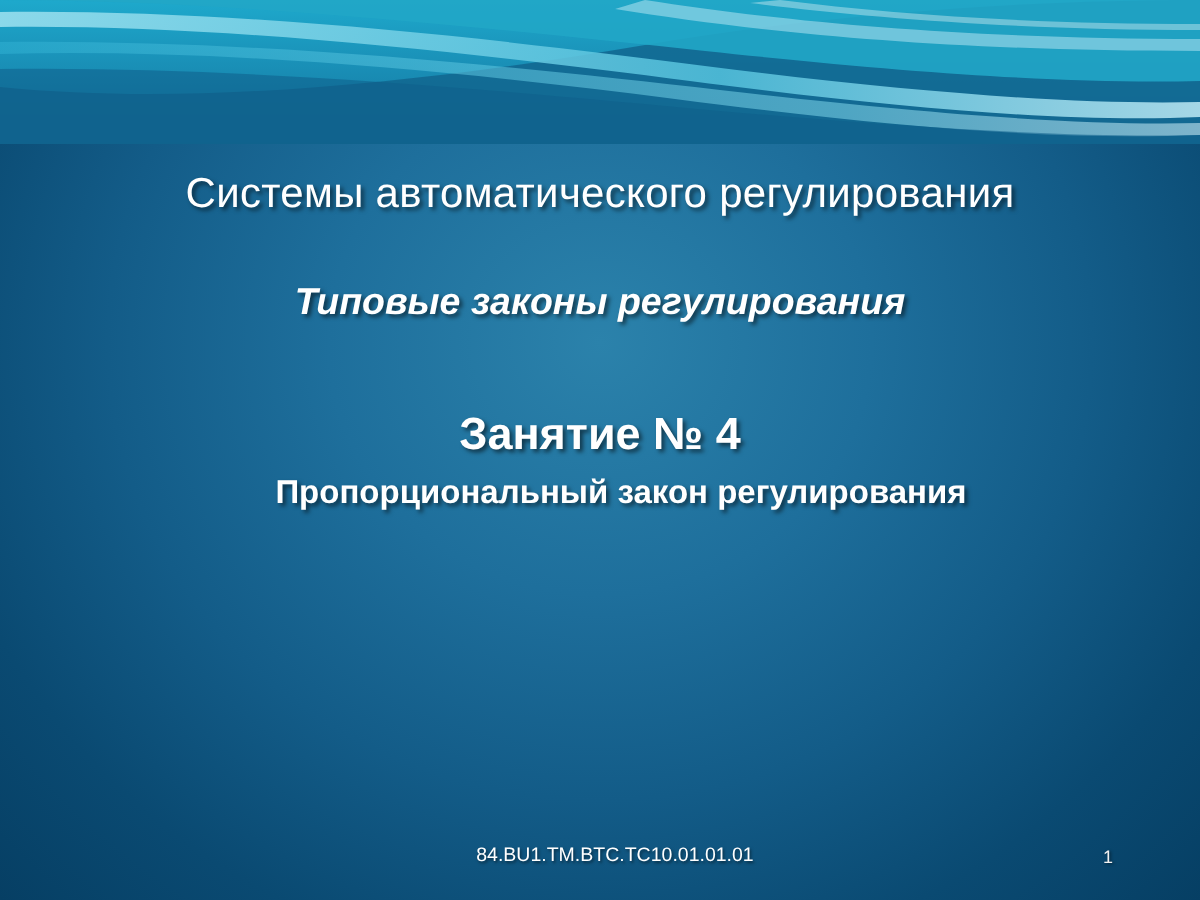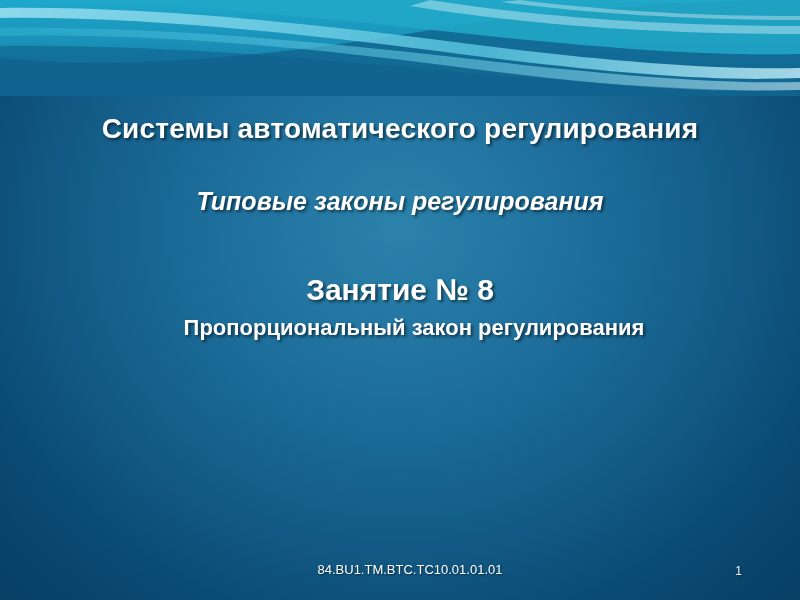--- a/index.html
+++ b/index.html
@@ -40,21 +40,21 @@
     width: 800px;
     height: 440px;
     display: flex;
     flex-direction: column;
     align-items: center;
   }
 
   .title-main {
     margin-top: 16px;
     font-size: 28px;
-    font-weight: bold;
+    font-weight: normal;
     color: #ffffff;
     text-shadow: 2px 2px 3px rgba(0,0,0,0.55);
     letter-spacing: 0.2px;
     text-align: center;
     line-height: 1.2;
   }
 
   .title-sub {
     margin-top: 40px;
     font-size: 25px;
@@ -159,21 +159,21 @@
       <path d="M0,28 C170,26 340,44 480,60 C620,76 720,84 800,82 L800,90 C700,94 590,84 450,66 C310,48 150,32 0,36 Z" fill="url(#sw2)" opacity="0.55"></path>
       <path d="M0,46 C160,44 330,60 480,74 C620,86 720,92 800,90 L800,96 L0,96 Z" fill="#0f5f8a" opacity="0.55"></path>
       <path d="M430,0 C520,14 640,26 800,26 L800,34 C630,34 510,22 410,6 Z" fill="#bfeaf5" opacity="0.5"></path>
       <path d="M520,0 C600,10 690,16 800,16 L800,20 C680,20 580,12 500,2 Z" fill="#ffffff" opacity="0.35"></path>
     </svg>
   </div>
 
   <div class="content">
     <div class="title-main">Системы автоматического регулирования</div>
     <div class="title-sub">Типовые законы регулирования</div>
-    <div class="lesson">Занятие № 8</div>
+    <div class="lesson">Занятие № 4</div>
     <div class="line-b">Пропорциональный закон регулирования</div>
   </div>
 
   <div class="footer">
     <div class="footer-code">84.BU1.TM.BTC.TC10.01.01.01</div>
     <div class="slide-number">1</div>
   </div>
 
 </div>
 

